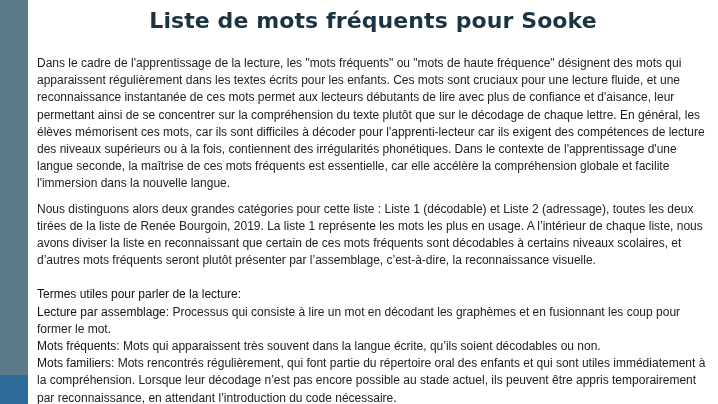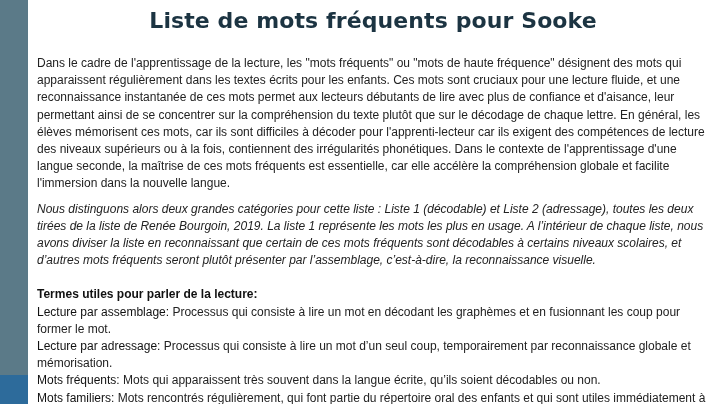--- a/index.html
+++ b/index.html
@@ -49,27 +49,27 @@
       top: 55px;
       width: 675px;
       font-size: 12px;
       line-height: 17.2px;
       color: #222;
     }
     .content p {
       margin: 0;
     }
     .p1 { margin-bottom: 8px !important; }
-    .p2 { margin-bottom: 17px !important; font-style: italic; }
+    .p2 { margin-bottom: 17px !important; }
     .term-line b {
       font-weight: normal;
       color: #111;
     }
     .heading {
-      font-weight: bold;
+      font-weight: normal;
       color: #111;
     }
   </style>
 </head>
 <body>
 
 <div class="sidebar"></div>
 <div class="sidebar-accent"></div>
 
 <h1 class="title" style="margin:0;">Liste de mots fréquents pour Sooke</h1>
@@ -77,22 +77,19 @@
 <div class="content">
   <p class="p1">Dans le cadre de l'apprentissage de la lecture, les "mots fréquents" ou "mots de haute fréquence" désignent des mots qui apparaissent régulièrement dans les textes écrits pour les enfants. Ces mots sont cruciaux pour une lecture fluide, et une reconnaissance instantanée de ces mots permet aux lecteurs débutants de lire avec plus de confiance et d'aisance, leur permettant ainsi de se concentrer sur la compréhension du texte plutôt que sur le décodage de chaque lettre. En général, les élèves mémorisent ces mots, car ils sont difficiles à décoder pour l'apprenti-lecteur car ils exigent des compétences de lecture des niveaux supérieurs ou à la fois, contiennent des irrégularités phonétiques. Dans le contexte de l'apprentissage d'une langue seconde, la maîtrise de ces mots fréquents est essentielle, car elle accélère la compréhension globale et facilite l'immersion dans la nouvelle langue.</p>
   <p class="p2">Nous distinguons alors deux grandes catégories pour cette liste : Liste 1 (décodable) et Liste 2 (adressage), toutes les deux tirées de la liste de Renée Bourgoin, 2019.  La liste 1 représente les mots les plus en usage. A l’intérieur de chaque liste, nous avons diviser la liste en reconnaissant que certain de ces mots fréquents sont décodables à certains niveaux scolaires, et d’autres mots fréquents seront plutôt présenter par l’assemblage, c’est-à-dire, la reconnaissance visuelle.</p>
 
   <div>
     <div class="heading">Termes utiles pour parler de la lecture:</div>
     <div class="term-line">
       <b>Lecture par assemblage:</b><span> Processus qui consiste à lire un mot en décodant les graphèmes et en fusionnant les coup pour former le mot.</span>
     </div>
     <div class="term-line">
-      <b>Lecture par adressage:</b><span> Processus qui consiste à lire un mot d’un seul coup, temporairement par reconnaissance globale et mémorisation.</span>
-    </div>
-    <div class="term-line">
       <b>Mots fréquents:</b><span> Mots qui apparaissent très souvent dans la langue écrite, qu’ils soient décodables ou non.</span>
     </div>
     <div class="term-line">
       <b>Mots familiers:</b><span> Mots rencontrés régulièrement, qui font partie du répertoire oral des enfants et qui sont utiles immédiatement à la compréhension. Lorsque leur décodage n’est pas encore possible au stade actuel, ils peuvent être appris temporairement par reconnaissance, en attendant l’introduction du code nécessaire.</span>
     </div>
   </div>
 </div>
 
 </body></html>

